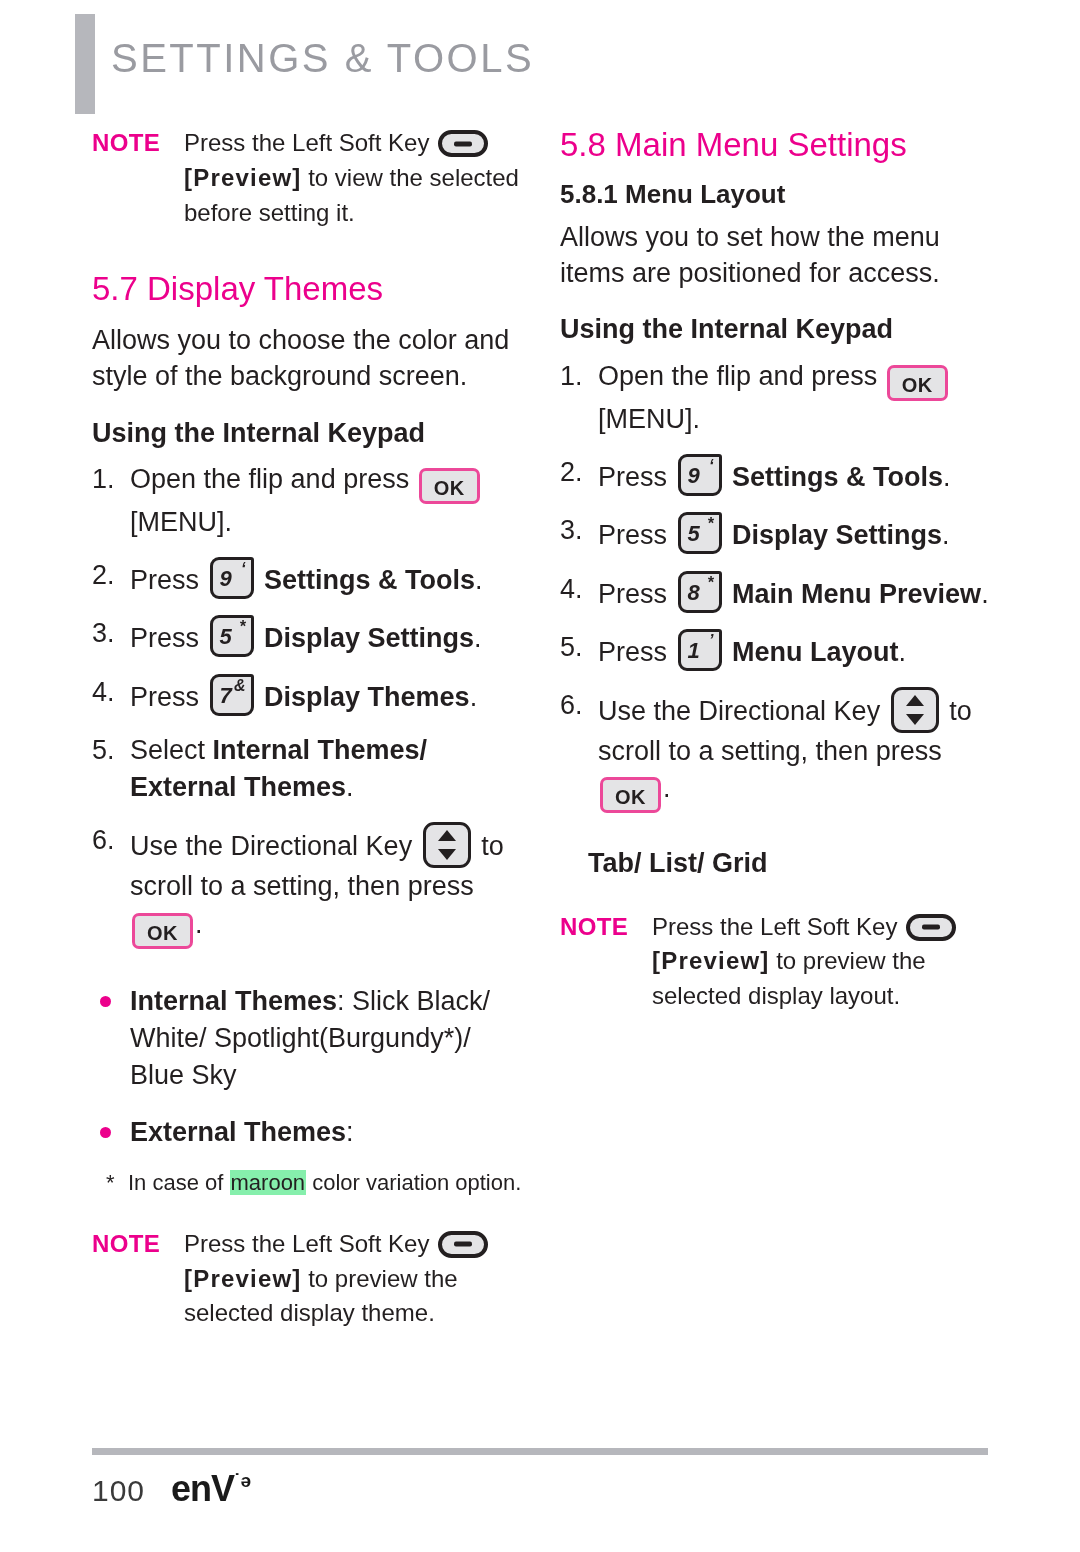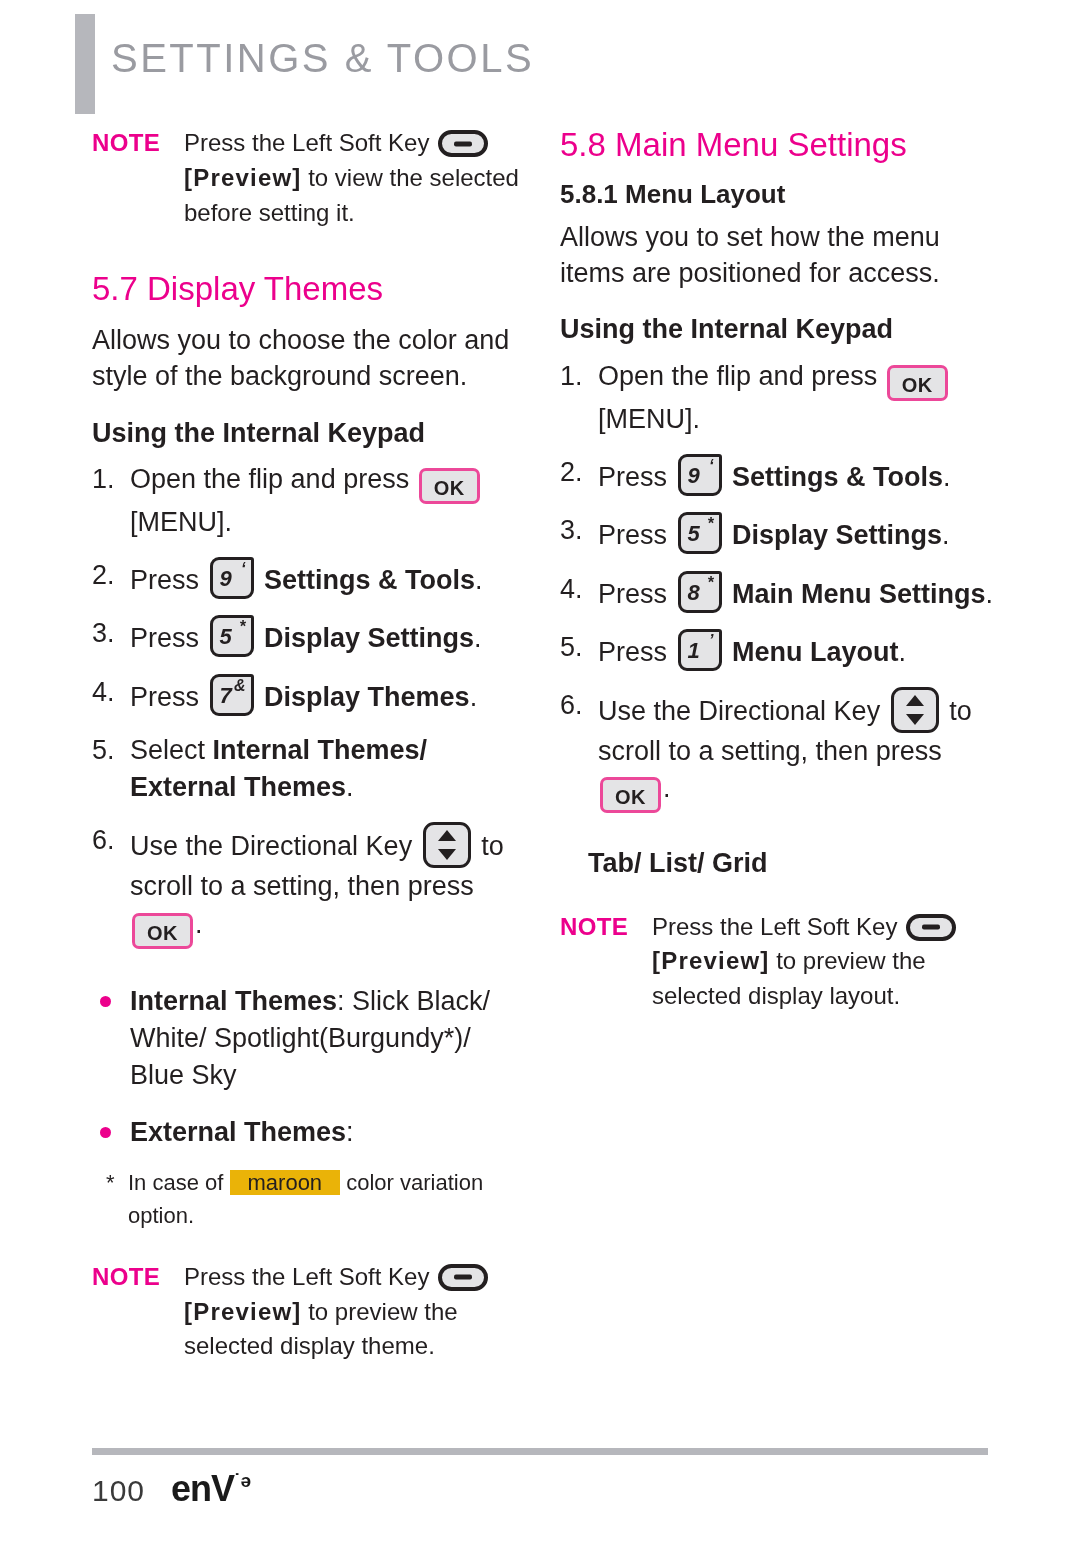--- a/index.html
+++ b/index.html
@@ -120,21 +120,21 @@
   .bullet-body b { font-weight: 700; }
 
   
   .footnote {
     display: flex;
     font-size: 22px;
     line-height: 1.5;
     margin: -6px 0 0 14px;
   }
   .footnote-mark { width: 22px; flex: 0 0 auto; }
-  .hl { background: #eab308; padding: 0 18px; }
+  .hl { background: #86efac; padding: 0 1px; }
 
   
   .note {
     display: flex;
     font-size: 24px;
     line-height: 1.45;
     align-items: flex-start;
   }
   .note-label {
     color: #ec008c;
@@ -430,21 +430,21 @@
     <div class="step-body">
       <span>Press </span><span class="key key-num"><i class="kn">5</i><i class="ks">*</i></span>
       <b>Display Settings</b><span>.</span>
     </div>
   </div>
 
   <div class="step">
     <div class="step-num">4.</div>
     <div class="step-body">
       <span>Press </span><span class="key key-num"><i class="kn">8</i><i class="ks">*</i></span>
-      <b>Main Menu Settings</b><span>.</span>
+      <b>Main Menu Preview</b><span>.</span>
     </div>
   </div>
 
   <div class="step">
     <div class="step-num">5.</div>
     <div class="step-body">
       <span>Press </span><span class="key key-num"><i class="kn">1</i><i class="ks">’</i></span>
       <b>Menu Layout</b><span>.</span>
     </div>
   </div>

